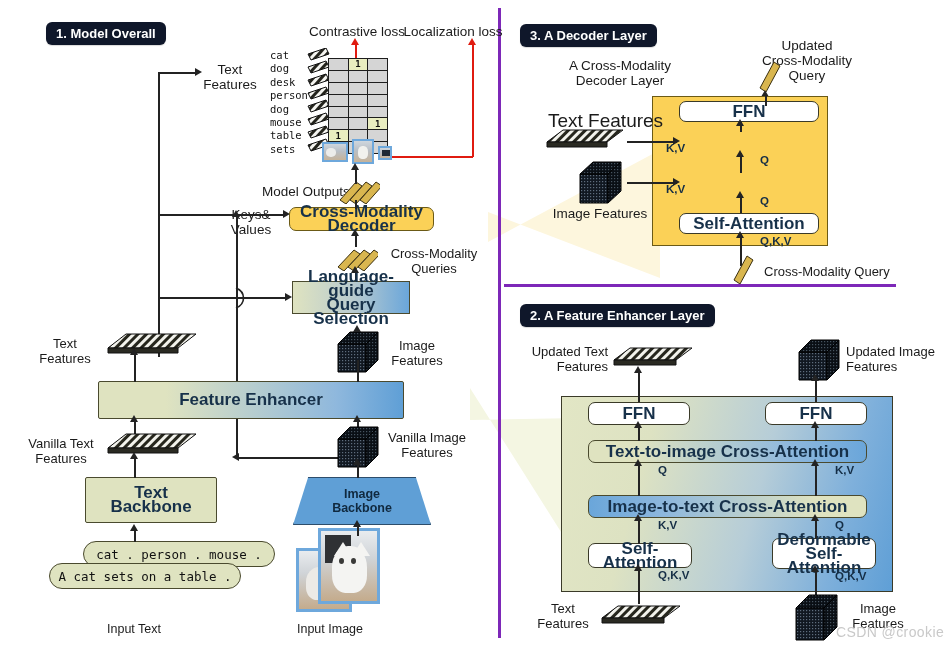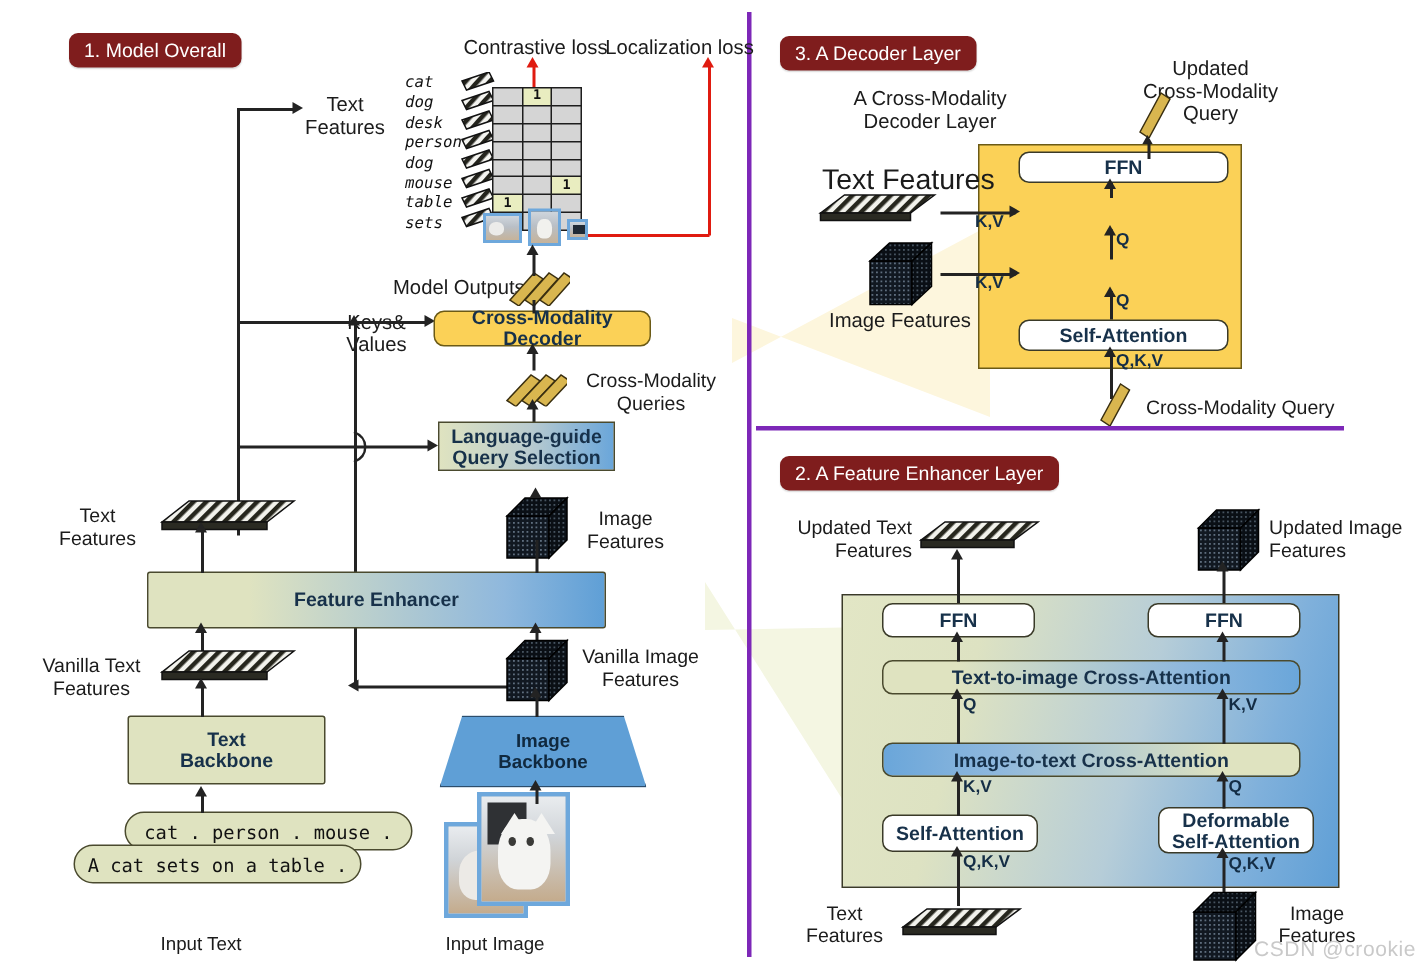--- a/index.html
+++ b/index.html
@@ -6,30 +6,30 @@
   body{width:949px;height:645px;position:relative;overflow:hidden;
        font-family:"Liberation Sans", sans-serif; color:#1b1b1b;}
   #root{position:absolute;left:0;top:0;width:949px;height:645px;}
 
   .abs{position:absolute;}
   .txt{position:absolute;font-size:13px;line-height:15px;color:#1b1b1b;white-space:pre;}
   .txt.c{text-align:center;}
   .txt.r{text-align:right;}
 
   
-  .badge{position:absolute;background:#7f1d1d;color:#fff;border-radius:6px;
-         font-size:13px;font-weight:400;padding:4px 10px;white-space:nowrap;
+  .badge{position:absolute;background:#0f172a;color:#fff;border-radius:6px;
+         font-size:13px;font-weight:700;padding:4px 10px;white-space:nowrap;
          box-shadow:0 1px 1px rgba(0,0,0,.15);}
   .divider-v{position:absolute;background:#7D28B8;width:3px;}
   .divider-h{position:absolute;background:#7D28B8;height:3px;}
 
   
   .box{position:absolute;border:1.4px solid #4a4a2e;box-sizing:border-box;
        display:flex;align-items:center;justify-content:center;text-align:center;
-       font-size:13px;line-height:14px;color:#17314a;font-weight:600;}
+       font-size:17px;line-height:14px;color:#17314a;font-weight:600;}
   .rbox{border-radius:7px;}
   .white{background:#ffffff;border-color:#3a3a28;}
   .olive{background:#dfe3c0;}
   .blue{background:#6aa6da;}
   .yellow{background:#fbd157;border-color:#6b5a16;}
   .grad-tb{background:linear-gradient(90deg,#dfe3c0 0%,#dfe3c0 18%,#8fb8dd 72%,#6aa6da 100%);}
   .grad-bt{background:linear-gradient(90deg,#6aa6da 0%,#8fb8dd 28%,#dfe3c0 82%,#dfe3c0 100%);}
   .grad-enh{background:linear-gradient(90deg,#dfe3c0 0%,#dfe3c0 22%,#8fb8dd 78%,#5f9fd6 100%);}
   .grad-lgqs{background:linear-gradient(90deg,#dfe3c0 0%,#b9cbcf 52%,#6aa6da 100%);}
 
@@ -49,37 +49,37 @@
   .lnv{width:1.6px;}
   .lnh{height:1.6px;}
   .red{background:#e01b10;}
   .arrow{position:absolute;width:0;height:0;}
   .ar-up{border-left:4.5px solid transparent;border-right:4.5px solid transparent;border-bottom:7px solid #232323;}
   .ar-rt{border-top:4.5px solid transparent;border-bottom:4.5px solid transparent;border-left:7px solid #232323;}
   .ar-lf{border-top:4.5px solid transparent;border-bottom:4.5px solid transparent;border-right:7px solid #232323;}
   .ar-up.redA{border-bottom-color:#e01b10;}
   .ar-lf.redA{border-right-color:#e01b10;}
 
-  .qlabel{position:absolute;font-size:11.5px;font-weight:700;color:#142d45;white-space:nowrap;}
+  .qlabel{position:absolute;font-size:11.5px;font-weight:700;color:#142d45;white-space:nowrap;margin-left:16px;}
 
   
   .textfeat{position:absolute;}
   
   .cube{position:absolute;}
   
   .pencil{position:absolute;}
 
   
   .matrix{position:absolute;border:1.6px solid #1d1d1d;box-sizing:border-box;
           display:grid;background:#1d1d1d;gap:1px;}
   .mcell{background:#d5d5d5;display:flex;align-items:center;justify-content:center;
          font-size:9px;color:#111;font-family:"DejaVu Sans Mono", monospace;}
   .mcell.hit{background:#e9edc0;font-weight:700;}
   .wordlist{position:absolute;font-family:"DejaVu Sans Mono", monospace;font-size:10.5px;
-            line-height:13.4px;color:#111;text-align:left;font-style:italic;}
+            line-height:13.4px;color:#111;text-align:left;}
 
   
   .thumb{position:absolute;border:2px solid #6ea8dc;box-sizing:border-box;overflow:hidden;}
   .thumb .sky{position:absolute;inset:0;background:linear-gradient(180deg,#cfd6dd 0%,#b9bfc6 45%,#c6b39a 100%);}
   .thumb .cat{position:absolute;left:22%;top:24%;width:56%;height:62%;border-radius:42% 42% 38% 38%;
                background:#f1f1ee;}
   .thumb .catsm{position:absolute;left:26%;top:34%;width:50%;height:48%;border-radius:45%;background:#ececea;}
 
   
   .inimg{position:absolute;}

